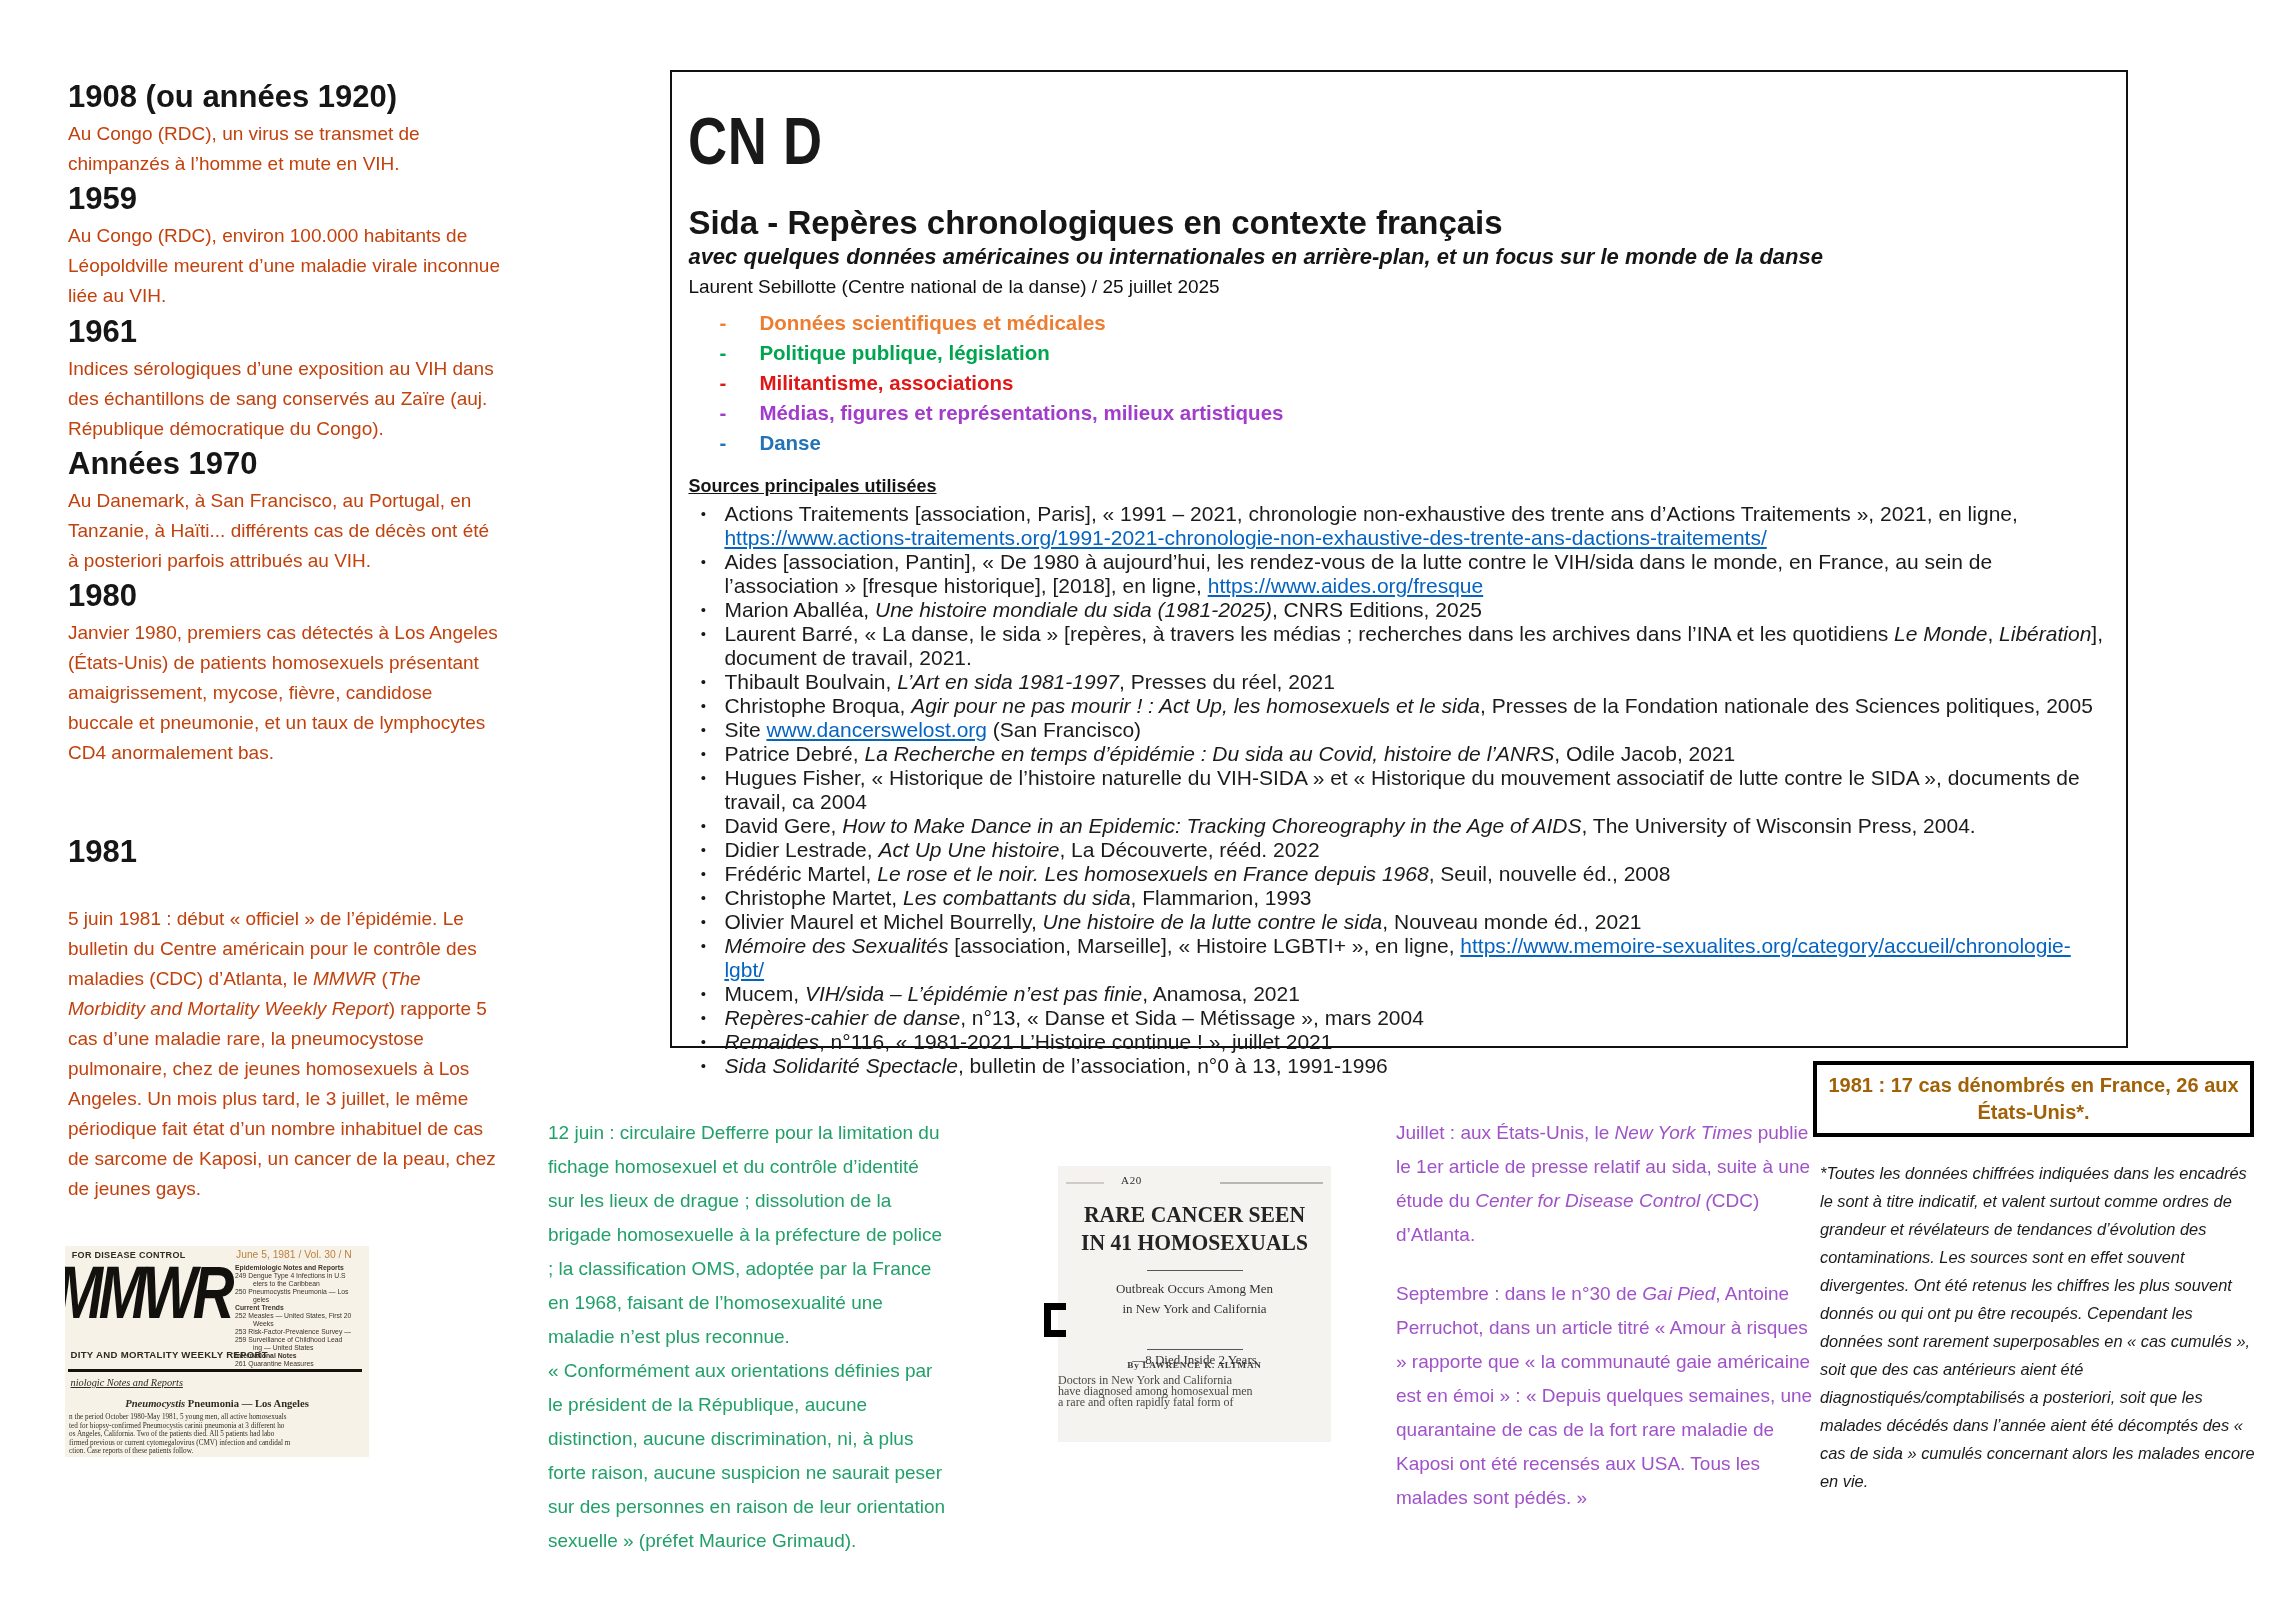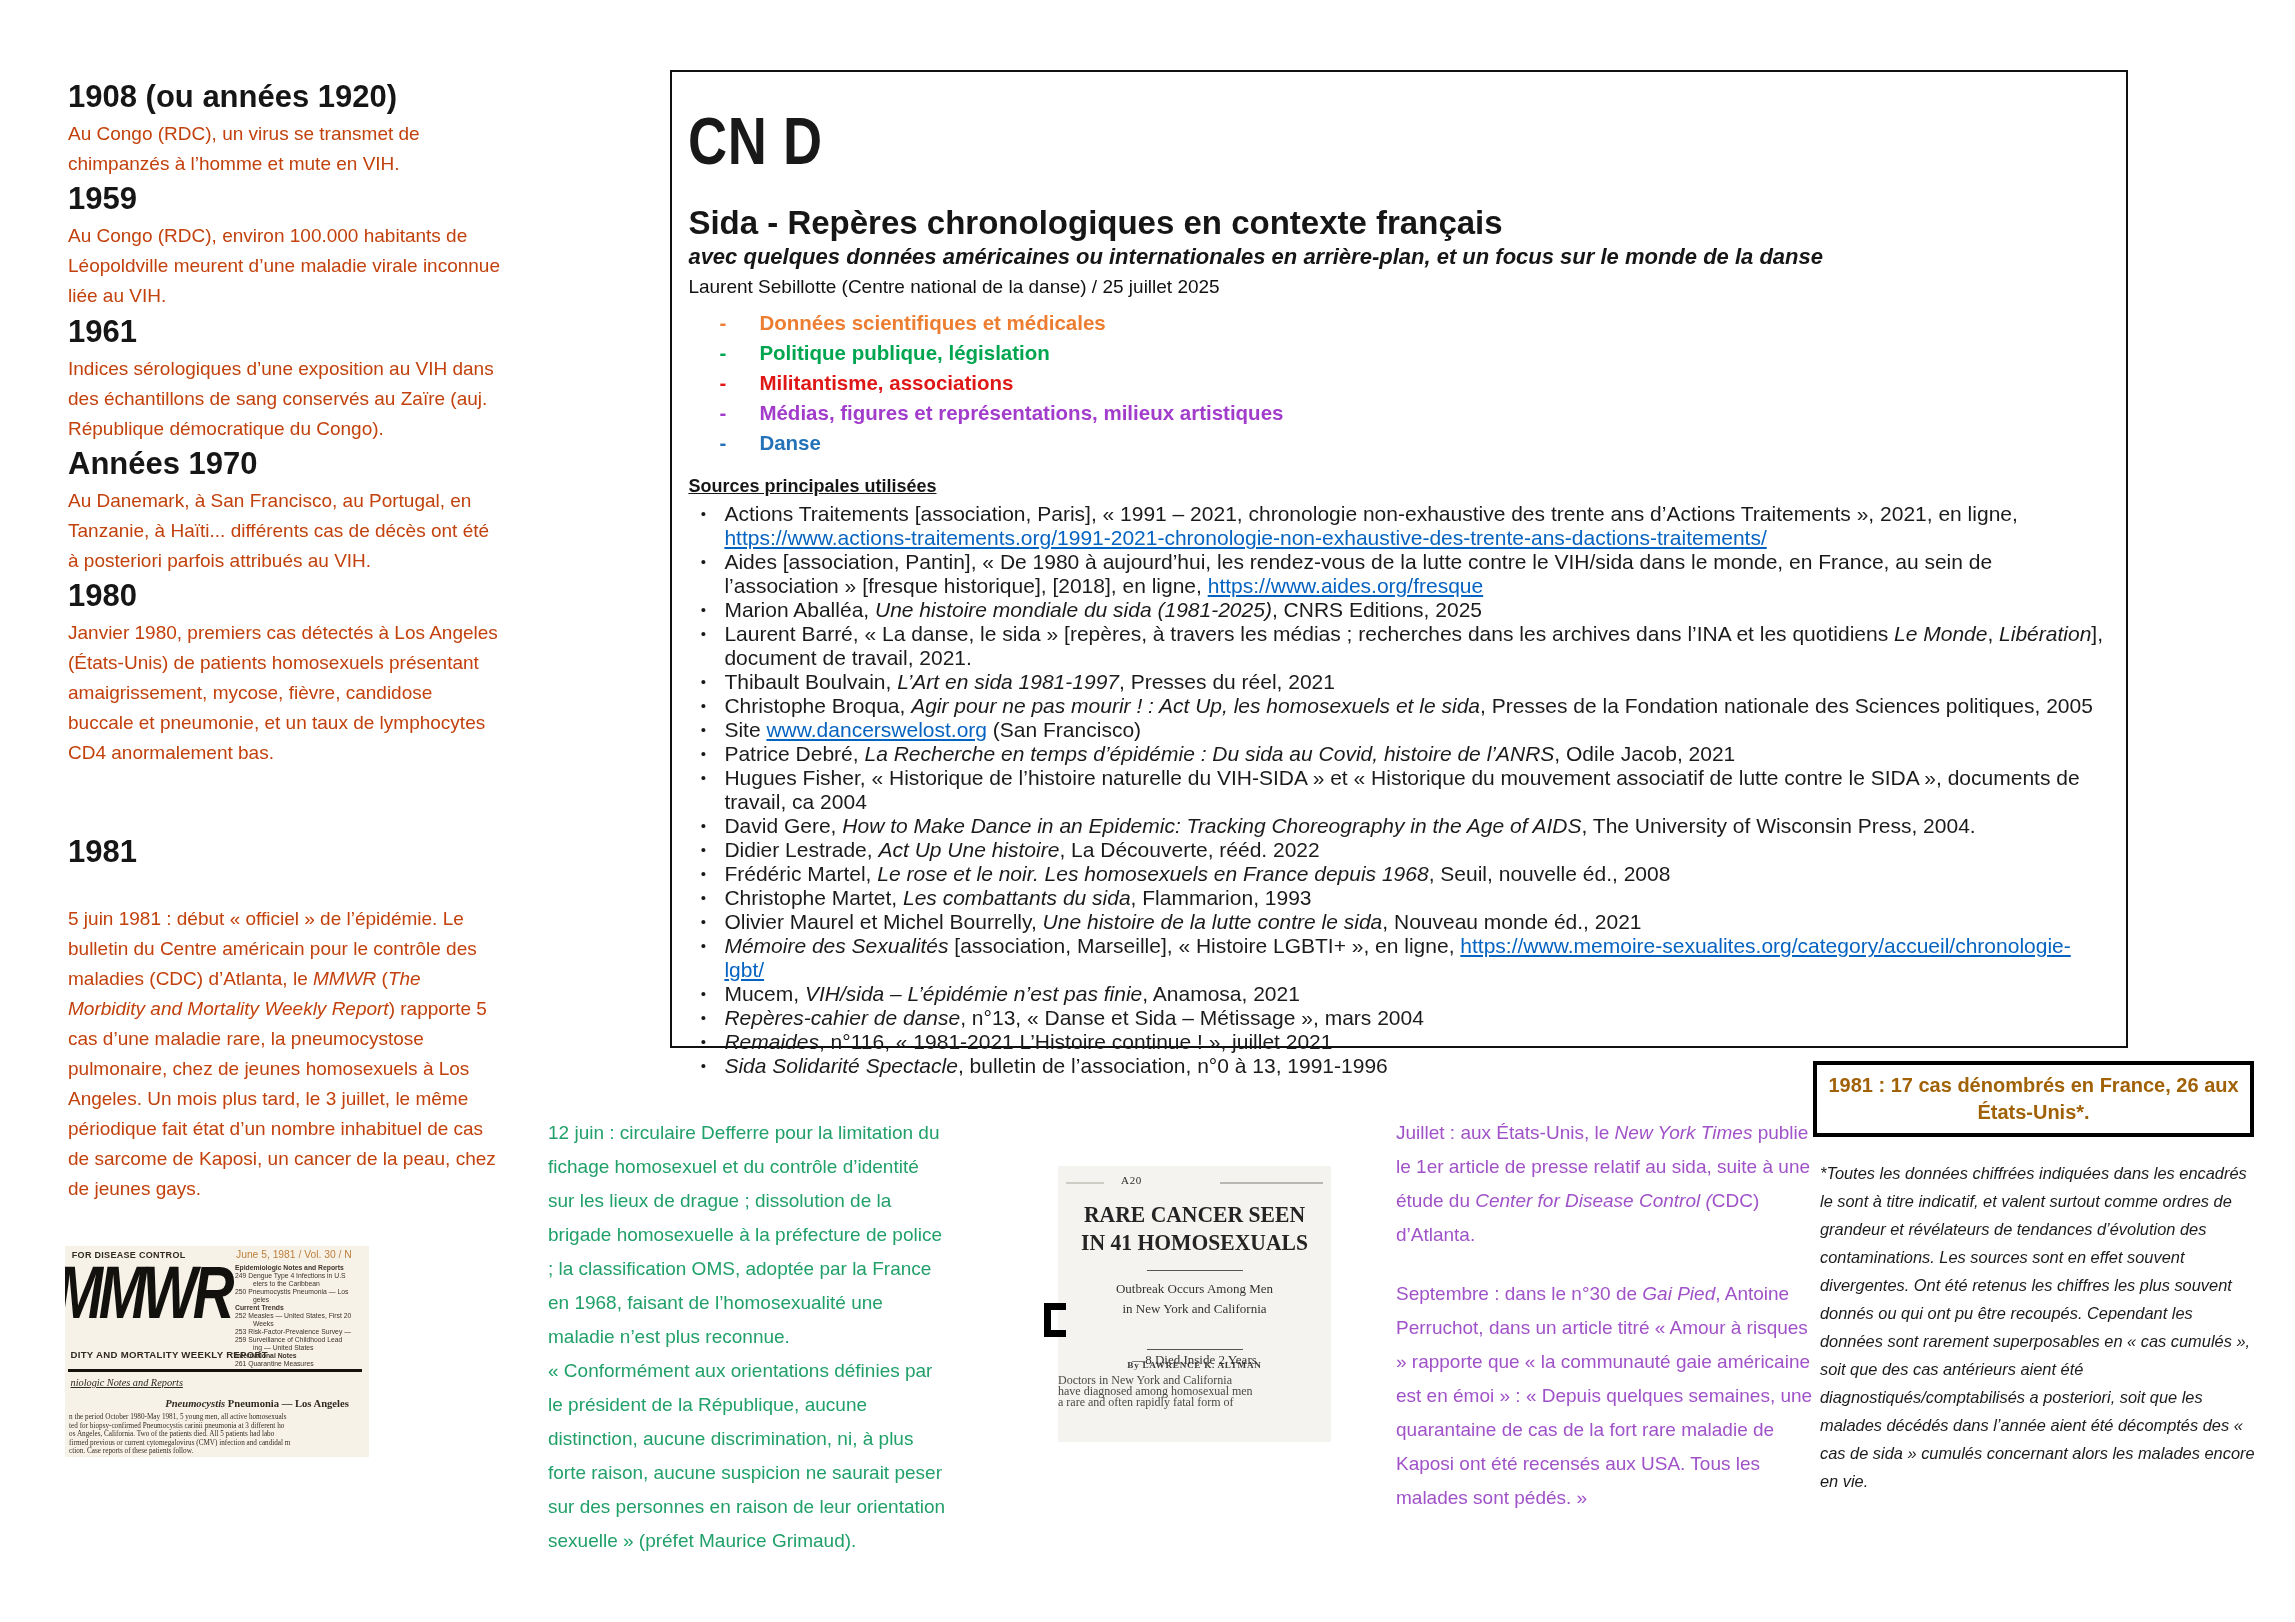--- a/index.html
+++ b/index.html
@@ -74,21 +74,21 @@
   #mm-logo{position:absolute;left:-9.6px;top:9.6px;font-size:74px;line-height:74px;font-weight:900;
            font-style:italic;letter-spacing:-5.5px;transform:scaleX(.78);transform-origin:left top;color:#13110e;}
   #mm-contents{position:absolute;left:170px;top:18px;width:133px;font-size:6.8px;line-height:8px;color:#3d332a;}
   #mm-contents .head{font-weight:700;}
   #mm-contents .cont{padding-left:18px;}
   #mm-masthead-bottom{position:absolute;left:5.5px;top:103px;font-size:9.6px;font-weight:700;letter-spacing:0.3px;}
   #mm-rule{position:absolute;left:2.7px;top:123px;width:294px;height:3.4px;background:#15120e;}
   #mm-section{position:absolute;left:5.5px;top:131px;font-size:10.3px;font-style:italic;text-decoration:underline;
               font-family:"Liberation Serif","DejaVu Serif",serif;}
   #mm-article-title{position:absolute;left:0;top:152px;width:100%;text-align:center;font-size:10.6px;font-weight:700;
-              font-family:"Liberation Serif","DejaVu Serif",serif;padding-left:40px;}
+              font-family:"Liberation Serif","DejaVu Serif",serif;}
   #mm-body{position:absolute;left:4.1px;top:167px;width:298px;font-size:7.2px;line-height:8.5px;
            font-family:"Liberation Serif","DejaVu Serif",serif;color:#332c24;}
 </style>
 </head>
 <body>
 
 <div id="timeline" class="abs">
   <h2 class="first">1908 (ou années 1920)</h2>
   <p>Au Congo (RDC), un virus se transmet de chimpanzés à l’homme et mute en VIH.</p>
   <h2>1959</h2>

